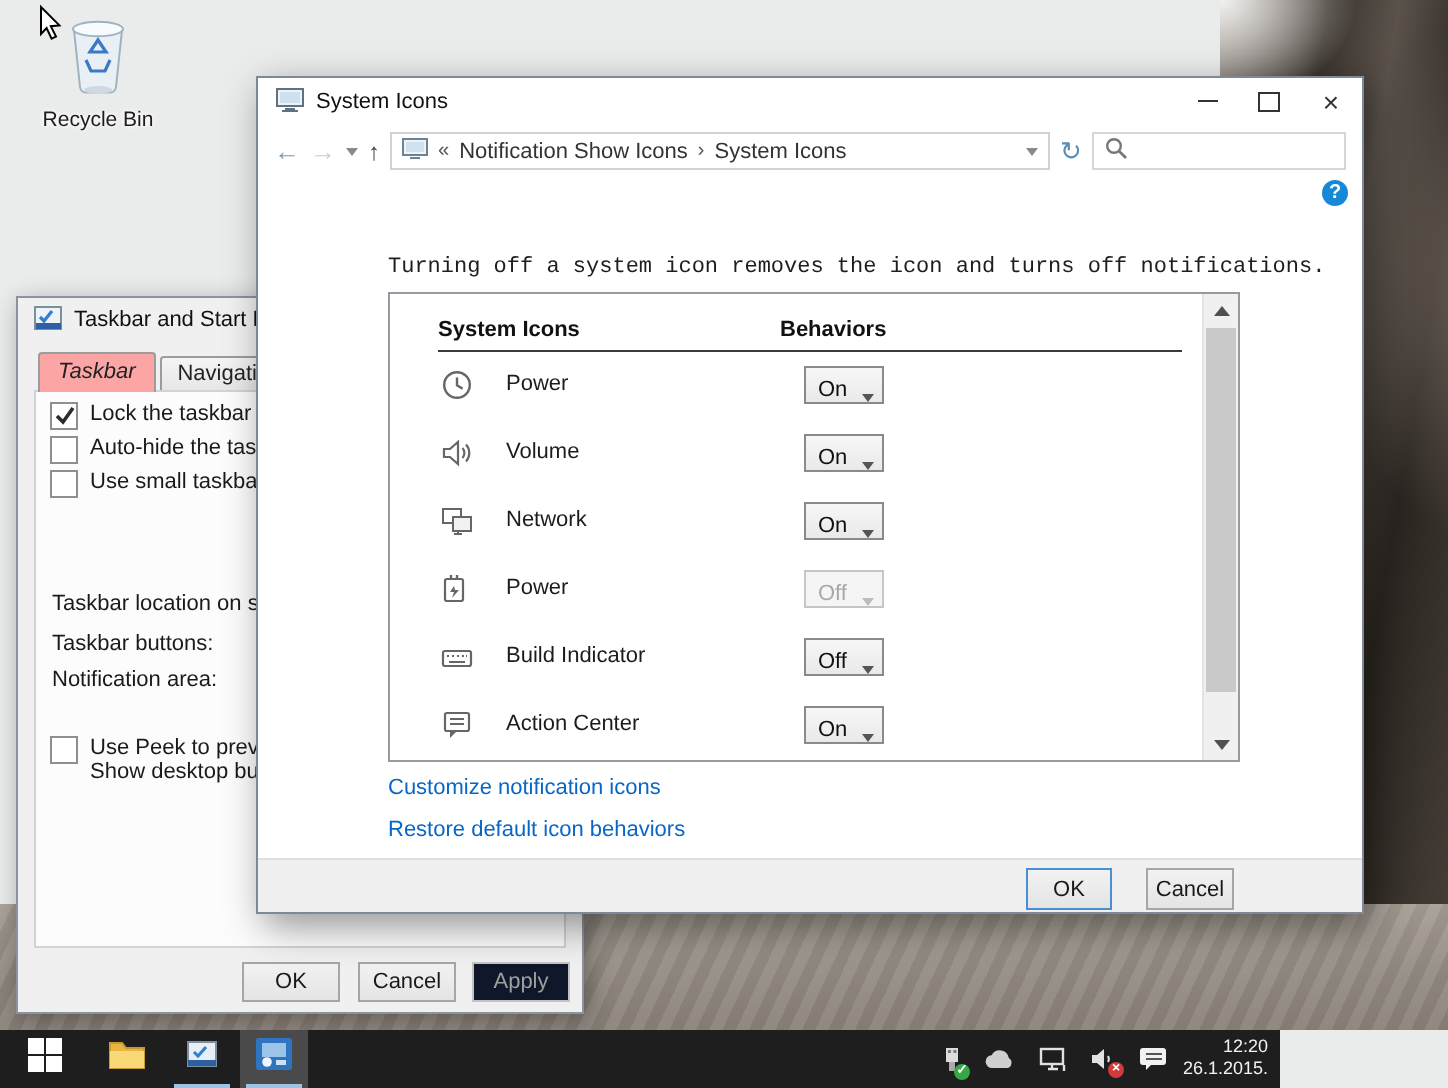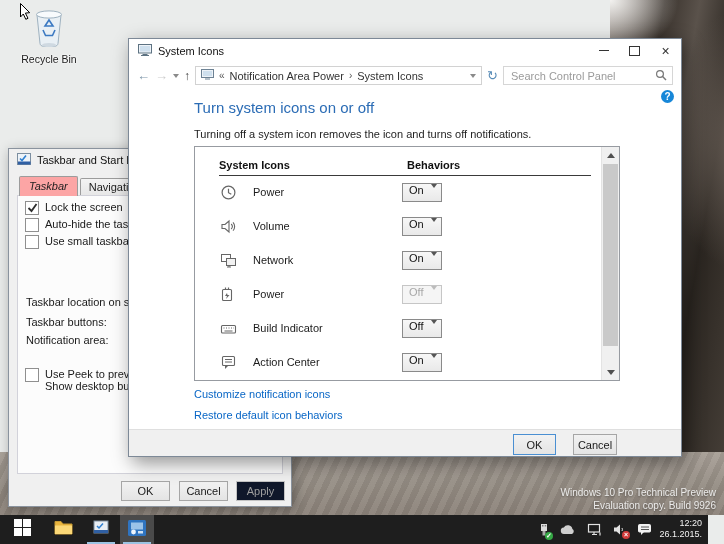--- a/index.html
+++ b/index.html
@@ -66,67 +66,63 @@
   .refresh{color:#5a8db8;font-size:13px;}
   .search{height:19px;flex:1;border:1px solid #d6d6d6;display:flex;align-items:center;
           padding:0 5px;box-sizing:border-box;background:#fff;}
   .search input{border:none;outline:none;flex:1;font-size:11px;color:#444;min-width:0;
                 font-family:"Liberation Sans",sans-serif;background:transparent;}
   .search input::placeholder{color:#9b9b9b;}
   .help{position:absolute;right:7px;top:51px;width:13px;height:13px;border-radius:50%;
         background:#1787d8;color:#fff;font-size:10px;font-weight:bold;display:flex;
         align-items:center;justify-content:center;}
   .si-heading{position:absolute;left:65px;top:60px;font-size:15px;color:#2b6cb5;}
-  .si-desc{position:absolute;left:65px;top:89px;color:#1e1e1e;}
+  .si-desc{position:absolute;left:65px;top:89px;color:#1e1e1e;font-family:Liberation Mono, monospace;}
   .listbox{position:absolute;left:65px;top:107px;width:424px;height:233px;border:1px solid #979ba1;
            background:#fff;}
   .lb-head{position:absolute;top:12px;font-weight:bold;color:#111;}
   .lb-underline{position:absolute;left:24px;right:28px;top:28px;border-bottom:1px solid #3a3a3a;}
   .si-row{position:absolute;left:0;width:100%;height:20px;}
   .si-ic{position:absolute;left:25px;top:1px;}
   .si-name{position:absolute;left:58px;top:3px;color:#1c1c1c;white-space:nowrap;}
   .dd{position:absolute;left:207px;top:0;width:40px;height:19px;border:1px solid #8a8a8a;
-      background:linear-gradient(#f7f7f7,#e9e9e9);display:flex;align-items:flex-start;
+      background:linear-gradient(#f7f7f7,#e9e9e9);display:flex;align-items:flex-end;
       padding-left:6px;color:#111;box-sizing:border-box;}
   .dd .dd-caret{margin-left:auto;margin-right:4px;width:0;height:0;border-left:3.5px solid transparent;
       border-right:3.5px solid transparent;border-top:4px solid #555;}
   .dd.disabled{border-color:#c6c6c6;background:#f5f5f5;color:#a8a8a8;}
   .dd.disabled .dd-caret{border-top-color:#bcbcbc;}
   .sbar{position:absolute;right:0;top:0;bottom:0;width:17px;background:#f0f0f0;border-left:1px solid #e3e3e3;}
   .sb-arrow{position:absolute;left:0;width:17px;height:16px;display:flex;align-items:center;justify-content:center;}
   .tri-up{width:0;height:0;border-left:4px solid transparent;border-right:4px solid transparent;border-bottom:5px solid #505050;}
   .tri-dn{width:0;height:0;border-left:4px solid transparent;border-right:4px solid transparent;border-top:5px solid #505050;}
   .sb-thumb{position:absolute;left:1px;top:17px;width:15px;height:182px;background:#c9c9c9;}
   .pane-link{position:absolute;left:65px;color:#0866c6;white-space:nowrap;}
   .si-footer{position:absolute;left:0;bottom:0;width:100%;height:27px;background:#f0f0f0;
              border-top:1px solid #dfdfdf;box-sizing:border-box;}
   .si-btn{position:absolute;top:4px;height:19px;}
   
-  #tbar{position:absolute;left:0;bottom:0;width:708px;height:29px;background:#1e1e1e;z-index:40;}
+  #tbar{position:absolute;left:0;bottom:0;width:640px;height:29px;background:#1e1e1e;z-index:40;}
   .tb-btn{position:absolute;top:0;height:29px;display:flex;align-items:center;justify-content:center;}
   .tb-active{background:#4a4a4a;}
   .run-line{position:absolute;left:3px;right:3px;bottom:0;height:2px;background:#9cc3e2;}
   .tray{position:absolute;right:56px;top:0;height:29px;display:flex;align-items:center;gap:11px;}
   .tray-ic{position:relative;display:flex;align-items:center;justify-content:center;}
   .badge{position:absolute;right:-4px;bottom:-3px;width:8px;height:8px;border-radius:50%;
          color:#fff;font-size:7px;line-height:8px;text-align:center;font-weight:bold;}
   .tb-clock{position:absolute;right:6px;top:3px;text-align:right;color:#f2f2f2;font-size:9px;line-height:11px;}
 </style>
 </head>
 <body>
 
 <div id="screen">
 
   <div class="desk-right"></div>
   <div class="desk-bottom"></div>
 
-  <div class="watermark">
-    <div>Windows 10 Pro Technical Preview</div>
-    <div>Evaluation copy. Build 9926</div>
-  </div>
 
   <div class="bin">
     <span>
       <svg width="36" height="42" viewBox="0 0 36 42">
         <path d="M6 9h24l-3 28.5c-.2 1.8-1.8 2.8-3.4 2.8H12.4c-1.6 0-3.2-1-3.4-2.8z" fill="#e9f0f5" stroke="#9fb2c0"></path>
         <ellipse cx="18" cy="8.5" rx="12.5" ry="3.6" fill="#f8fbfd" stroke="#9fb2c0"></ellipse>
         <path d="M14 20l4-6 4 6z" fill="none" stroke="#3b79c2" stroke-width="1.6"></path>
         <path d="M12 24l2.5 5.5M24 24l-2.5 5.5M14 29.5h8" fill="none" stroke="#3b79c2" stroke-width="1.6"></path>
         <ellipse cx="18" cy="39" rx="7" ry="2" fill="#cfd9e1"></ellipse>
       </svg>
@@ -155,21 +151,21 @@
       <span class="tp-tab">Navigation</span>
       <span class="tp-tab">Start Me</span>
     </div>
     <div class="tp-page">
       <div class="cb-row" style="top:5px">
         <span class="cb-box">
           <svg width="11" height="10" viewBox="0 0 11 10">
               <path d="M1.5 5l3 3 5-7" stroke="#2d2d2d" stroke-width="1.8" fill="none"></path>
             </svg>
         </span>
-        <span>Lock the screen</span>
+        <span>Lock the taskbar</span>
       </div>
       <div class="cb-row" style="top:22px">
         <span class="cb-box"></span>
         <span>Auto-hide the taskbar</span>
       </div>
       <div class="cb-row" style="top:39px">
         <span class="cb-box"></span>
         <span>Use small taskbar buttons</span>
       </div>
       <div class="fld" style="top:100px">Taskbar location on screen:</div>
@@ -219,45 +215,43 @@
       <span class="nav-arrow nav-up">↑</span>
       <div class="addr">
         <span>
           <svg width="13" height="11" viewBox="0 0 13 11">
             <rect x="0.5" y="0.5" width="12" height="8" fill="#eef3f8" stroke="#6d8294"></rect>
             <rect x="2" y="2" width="9" height="5" fill="#cfe0ee"></rect>
             <rect x="4" y="9.5" width="5" height="1" fill="#6d8294"></rect>
           </svg>
         </span>
         <span class="sep">«</span>
-        <span>Notification Area Power</span>
+        <span>Notification Show Icons</span>
         <span class="sep">›</span>
         <span>System Icons</span>
         <span class="caret" style="margin-left:auto"></span>
       </div>
       <span class="refresh">↻</span>
       <div class="search">
-        <input placeholder="Search Control Panel" style="">
         <span>
           <svg width="12" height="12" viewBox="0 0 12 12">
             <circle cx="5" cy="5" r="3.4" fill="none" stroke="#777" stroke-width="1.2"></circle>
             <path d="M7.6 7.6L11 11" stroke="#777" stroke-width="1.4"></path>
           </svg>
         </span>
       </div>
     </div>
 
     <div class="help">?</div>
 
-    <div class="si-heading">Turn system icons on or off</div>
     <div class="si-desc">Turning off a system icon removes the icon and turns off notifications.</div>
 
     <div class="listbox">
       <span class="lb-head" style="left:24px">System Icons</span>
-      <span class="lb-head" style="left:212px">Behaviors</span>
+      <span class="lb-head" style="left:195px">Behaviors</span>
       <div class="lb-underline"></div>
 
       <div class="si-row" style="top:36px">
         <span class="si-ic">
           <svg width="17" height="17" viewBox="0 0 17 17">
             <circle cx="8.5" cy="8.5" r="6.4" fill="none" stroke="#666" stroke-width="1.2"></circle>
             <path d="M8.5 4.8V8.7l2.8 1.6" fill="none" stroke="#666" stroke-width="1.2"></path>
           </svg>
         </span>
         <span class="si-name">Power</span>

